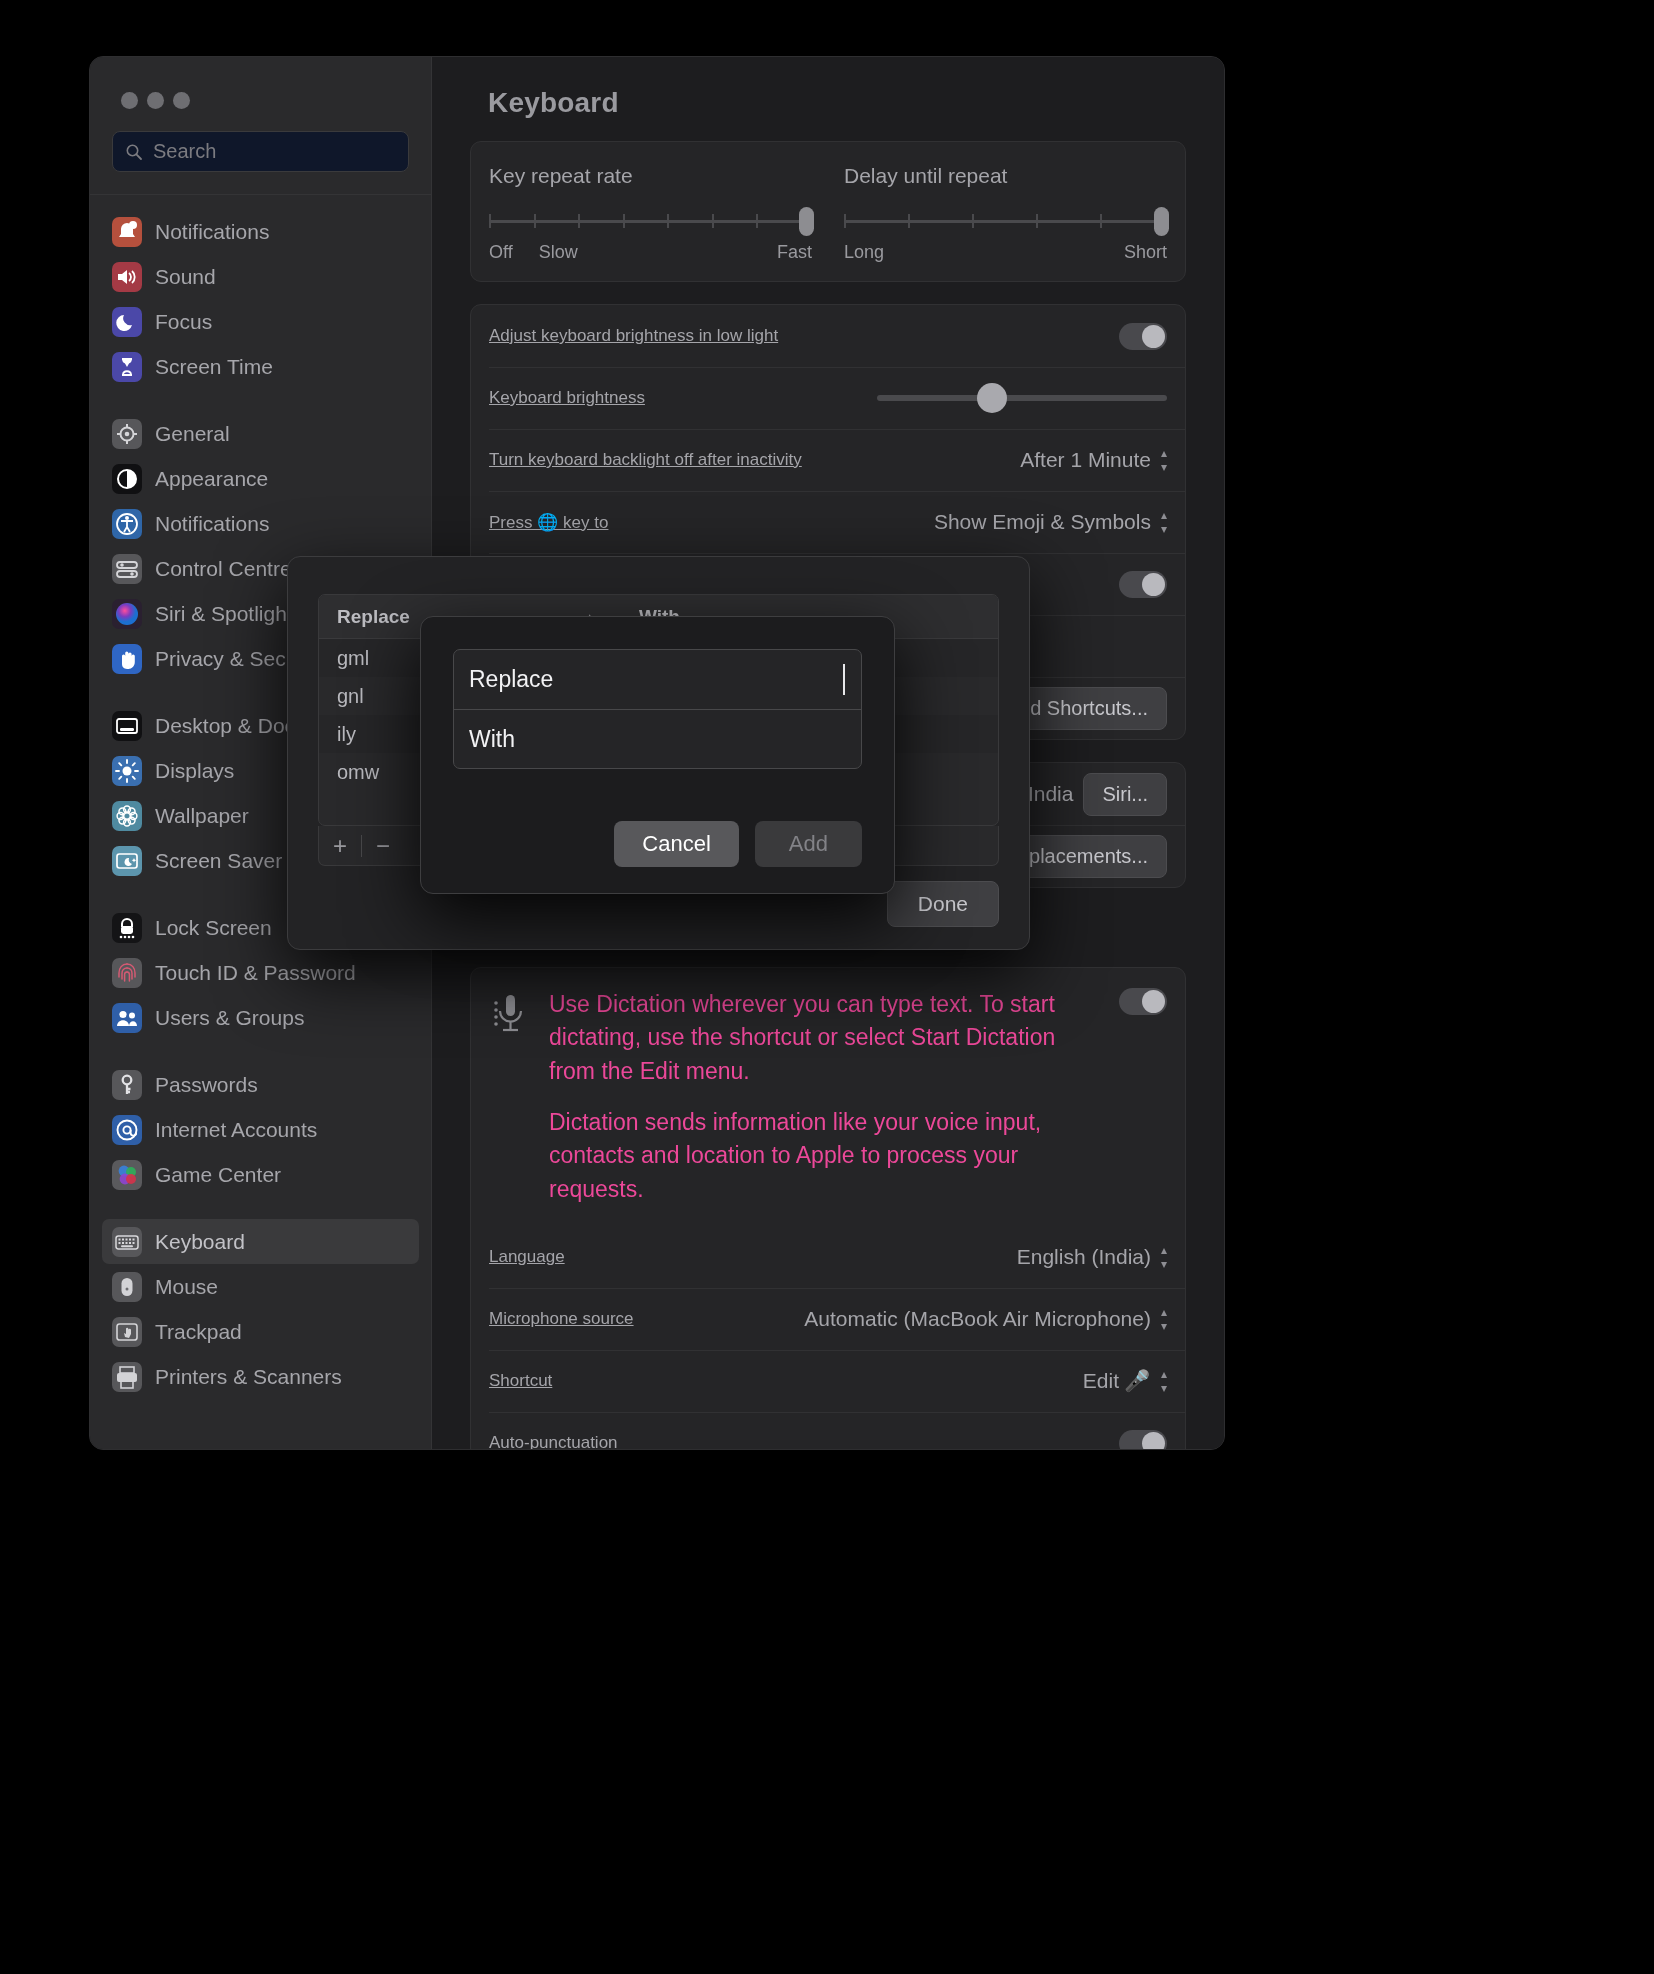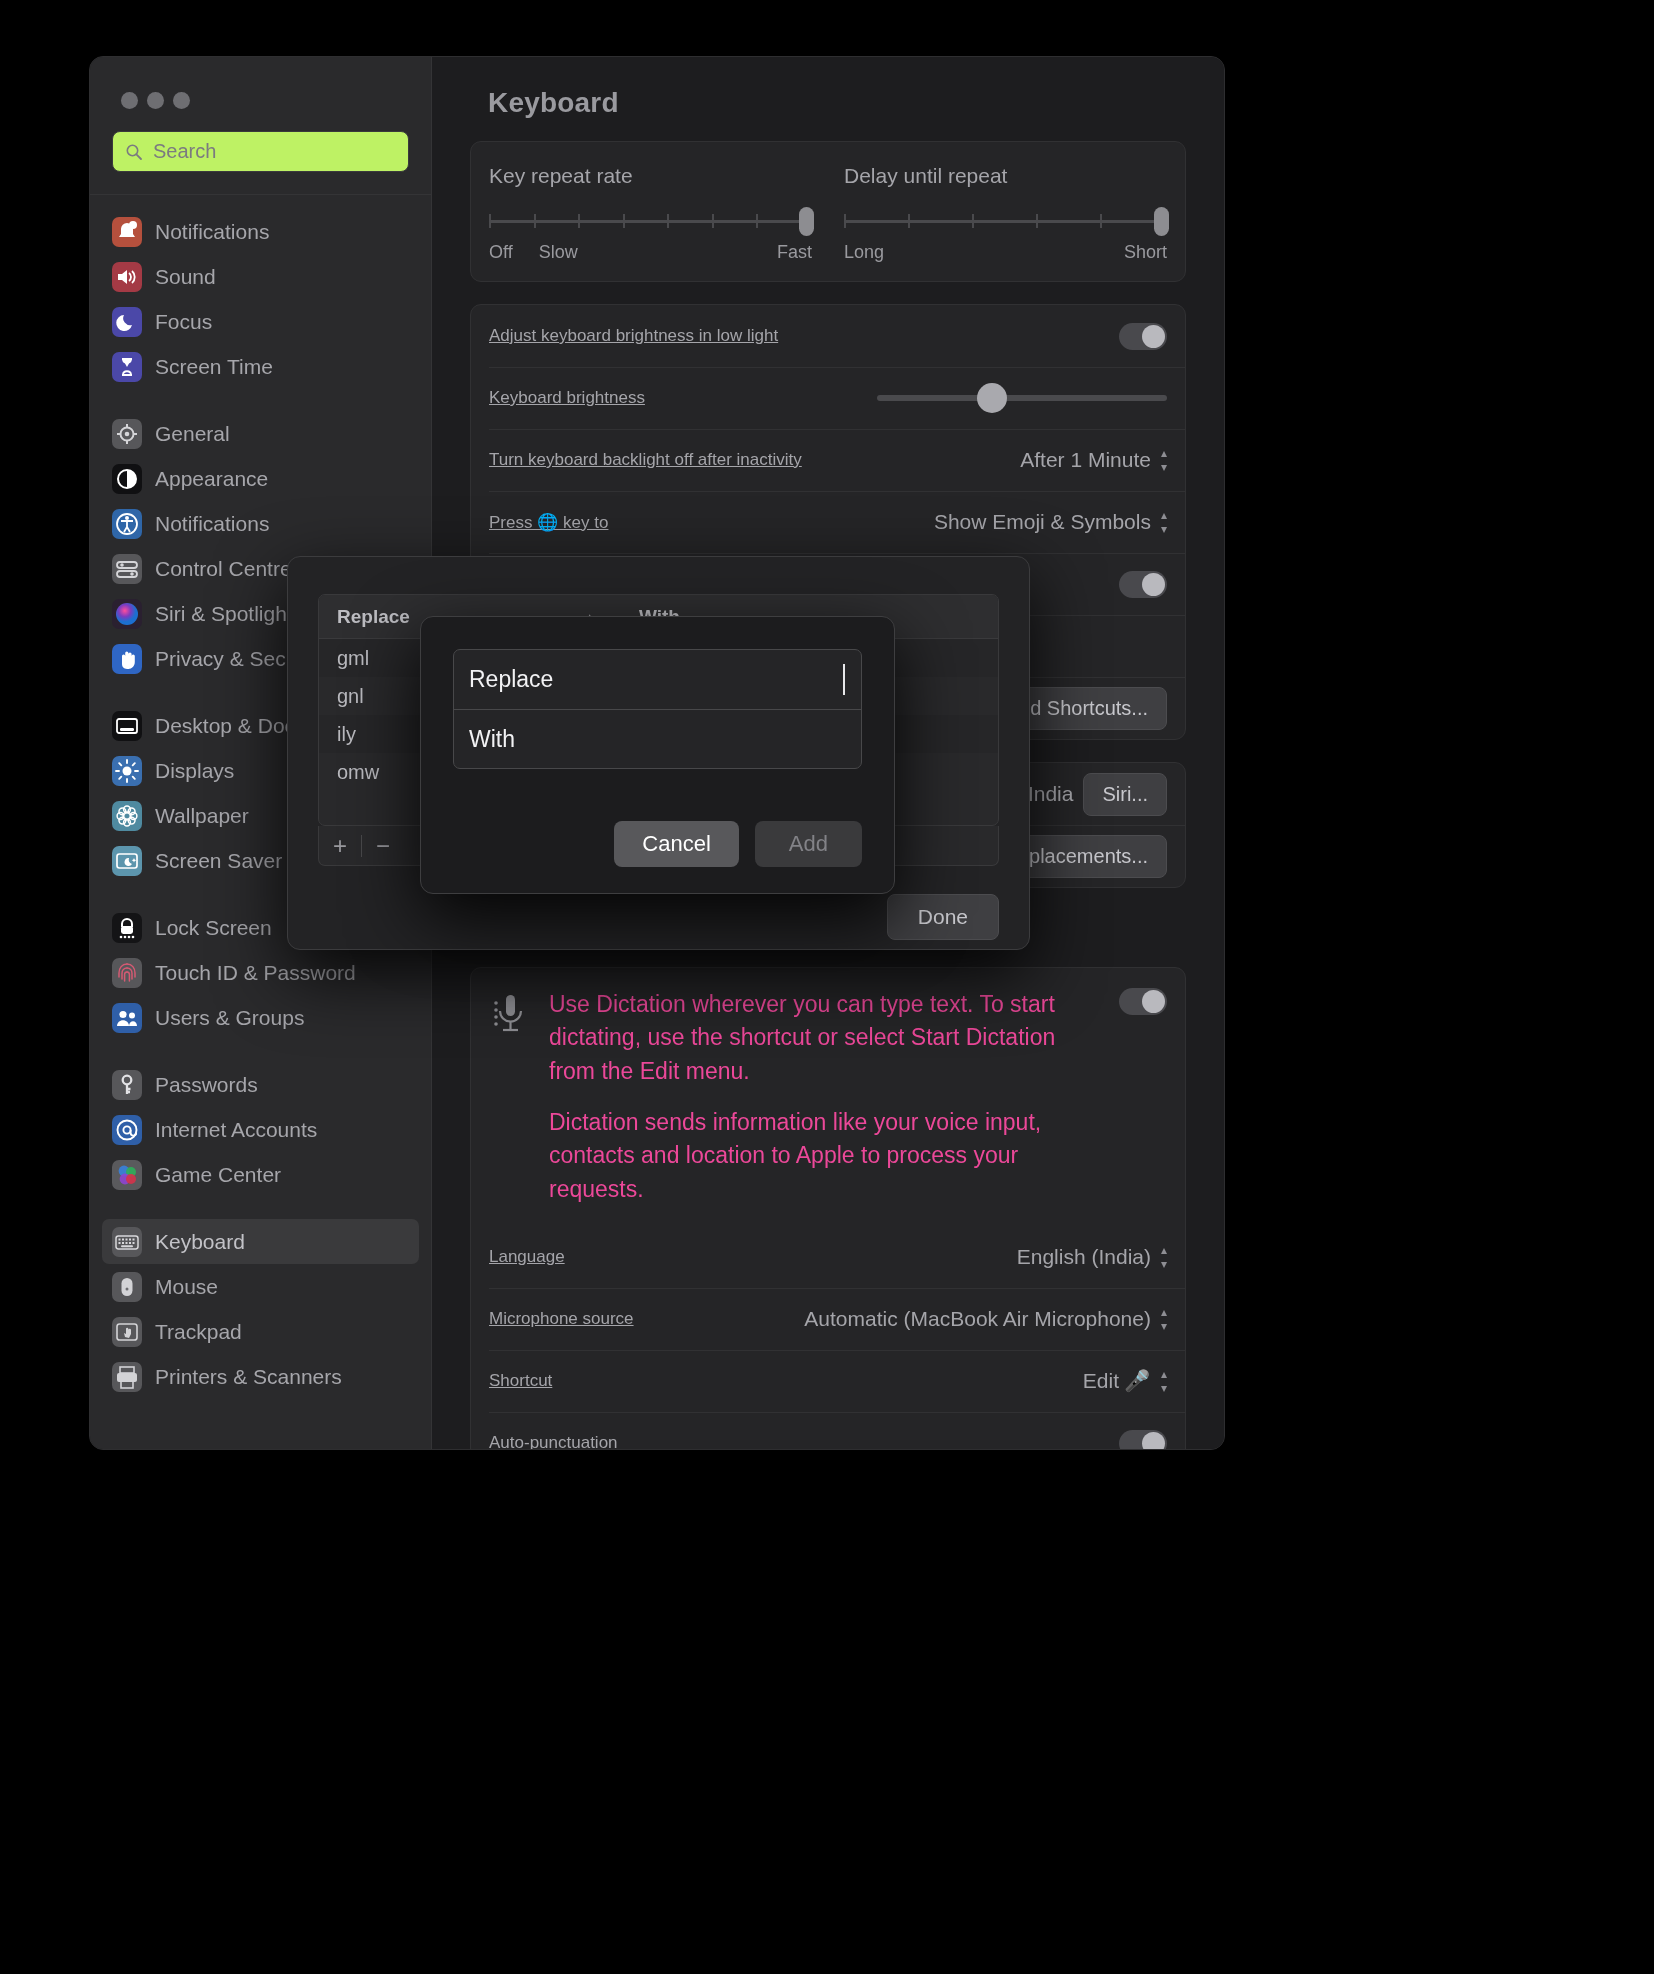--- a/index.html
+++ b/index.html
@@ -29,21 +29,21 @@
     background: #2a2a2c;
     border-right: 1px solid #343436;
     display: flex; flex-direction: column;
     position: relative;
   }
   .traffic { display: flex; gap: 9px; padding: 35px 0 0 31px; }
   .dot { width: 17px; height: 17px; border-radius: 50%; background: #6e6e72; }
   .search-wrap { padding: 22px 22px 0 22px; }
   .search-box {
     height: 41px; border-radius: 8px;
-    background: #bef264; border: 1px solid #3a3a3c;
+    background: #0f172a; border: 1px solid #3a3a3c;
     display: flex; align-items: center; gap: 10px; padding: 8px 12px;
   }
   .search-glyph { width: 18px; height: 18px; flex: none; }
   .search-text { color: #7b7b80; font-size: 20px; }
   .sidebar-sep { height: 1px; background: #343436; margin-top: 22px; }
   .nav { flex: 1; overflow: hidden; padding: 14px 12px 0 12px; }
   .nav-group { margin-bottom: 22px; }
   .nav-item {
     display: flex; align-items: center; gap: 13px;
     height: 45px; padding: 0 10px; border-radius: 7px;
@@ -132,21 +132,21 @@
   .tbl-row:nth-child(odd) { background: #262628; }
   .td-replace { width: 300px; padding-left: 18px; }
   .td-with { padding-left: 20px; font-size: 22px; }
   .tbl-foot {
     display: flex; align-items: center; gap: 0;
     height: 40px; border-top: 1px solid #3a3a3c; background: #29292b;
     color: #9a9a9f; font-size: 24px;
   }
   .foot-btn { width: 42px; text-align: center; line-height: 1; }
   .foot-div { width: 1px; height: 22px; background: #48484a; }
-  .done-wrap { position: absolute; right: 30px; bottom: 9px; }
+  .done-wrap { position: absolute; right: 30px; bottom: 22px; }
   .done-btn { background: #3f3f42; border: 1px solid #4c4c4f; border-radius: 8px; color: #c8c8cd; font-size: 21px; padding: 10px 30px; }
 
   
   .add-dialog {
     position: absolute; left: 420px; top: 616px;
     width: 475px; height: 278px;
     background: #1c1c1e;
     border: 1px solid #3e3e40;
     border-radius: 13px;
     box-shadow: 0 24px 70px rgba(0,0,0,.9);

